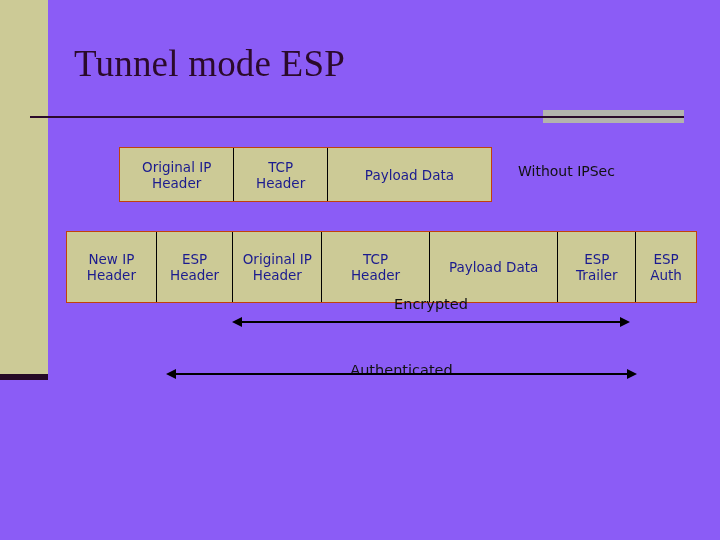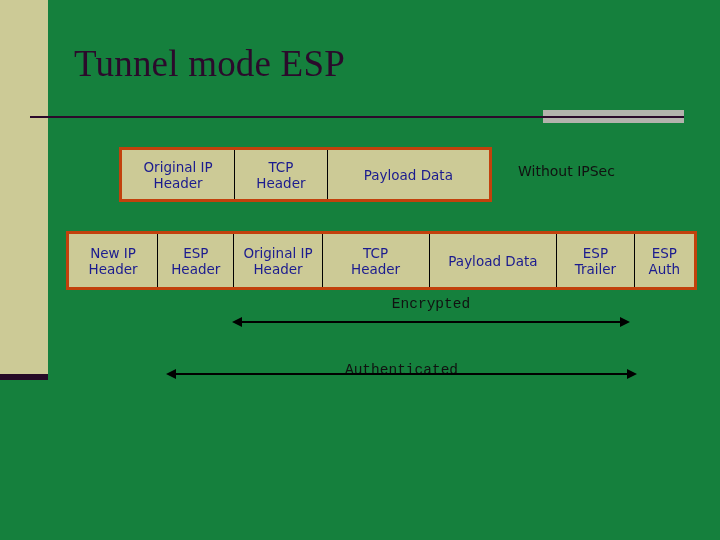--- a/index.html
+++ b/index.html
@@ -12,21 +12,21 @@
     background: #fdfddf;
     font-family: "DejaVu Sans", sans-serif;
     overflow: hidden;
     position: relative;
   }
 
   
   #slide {
     position: absolute;
     inset: 0;
-    background: #15803d;
+    background: #8b5cf6;
   }
   .sidebar-band {
     position: absolute;
     left: 0;
     top: 0;
     width: 48px;
     height: 374px;
     background: #ccca96;
   }
   .sidebar-cap {
@@ -67,34 +67,34 @@
     width: 654px;
     height: 2px;
     background: #2b0a2b;
   }
 
   
   .packet-row {
     position: absolute;
     display: flex;
     box-sizing: border-box;
-    border: 3px solid #c2410c;
+    border: 1px solid #c2410c;
     background: #ccca96;
   }
   .packet-row.row1 {
     left: 119px;
     top: 147px;
     width: 373px;
     height: 55px;
   }
   .packet-row.row2 {
     left: 66px;
     top: 231px;
     width: 631px;
-    height: 59px;
+    height: 72px;
   }
   .packet-cell {
     box-sizing: border-box;
     display: flex;
     align-items: center;
     justify-content: center;
     text-align: center;
     font-size: 13.5px;
     line-height: 16px;
     color: #1b1b8f;
@@ -121,21 +121,20 @@
     position: absolute;
   }
   .span-label {
     position: absolute;
     left: 0;
     width: 100%;
     text-align: center;
     font-size: 14.5px;
     color: #111;
     white-space: nowrap;
-    font-family: Liberation Mono, monospace;
   }
   .span-arrow {
     position: absolute;
     left: 0;
     width: 100%;
     height: 11px;
   }
   .span-arrow .shaft {
     position: absolute;
     left: 6px;

